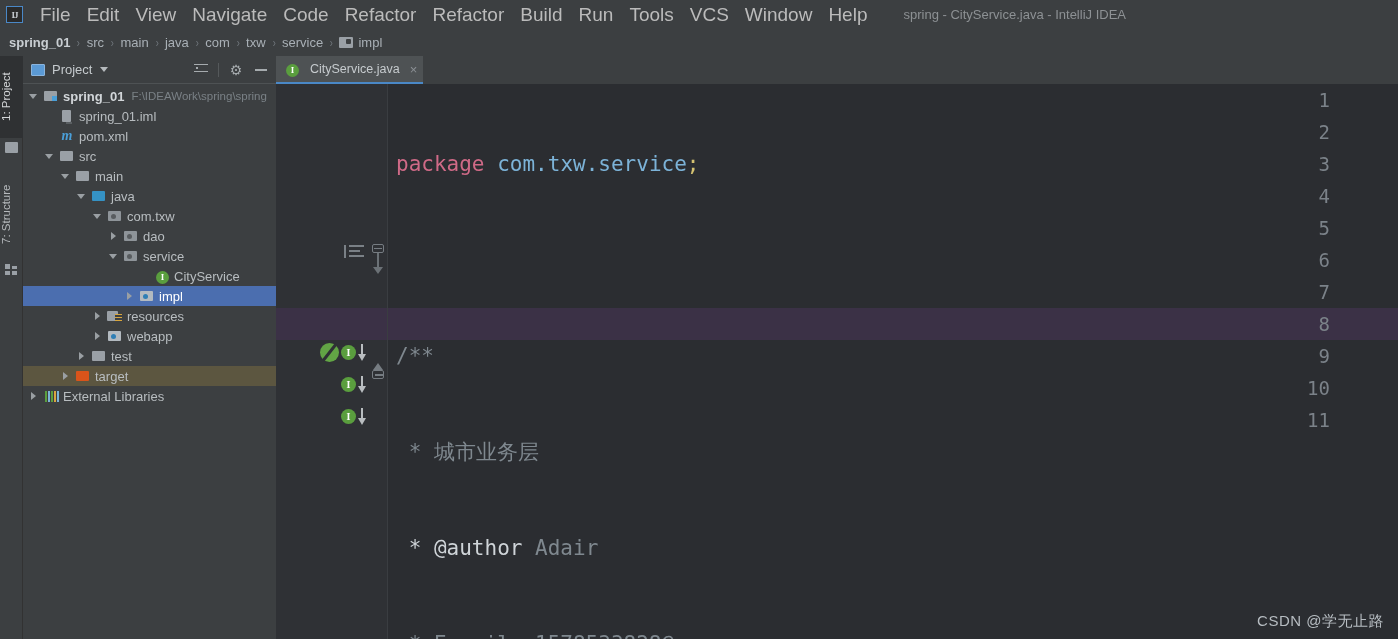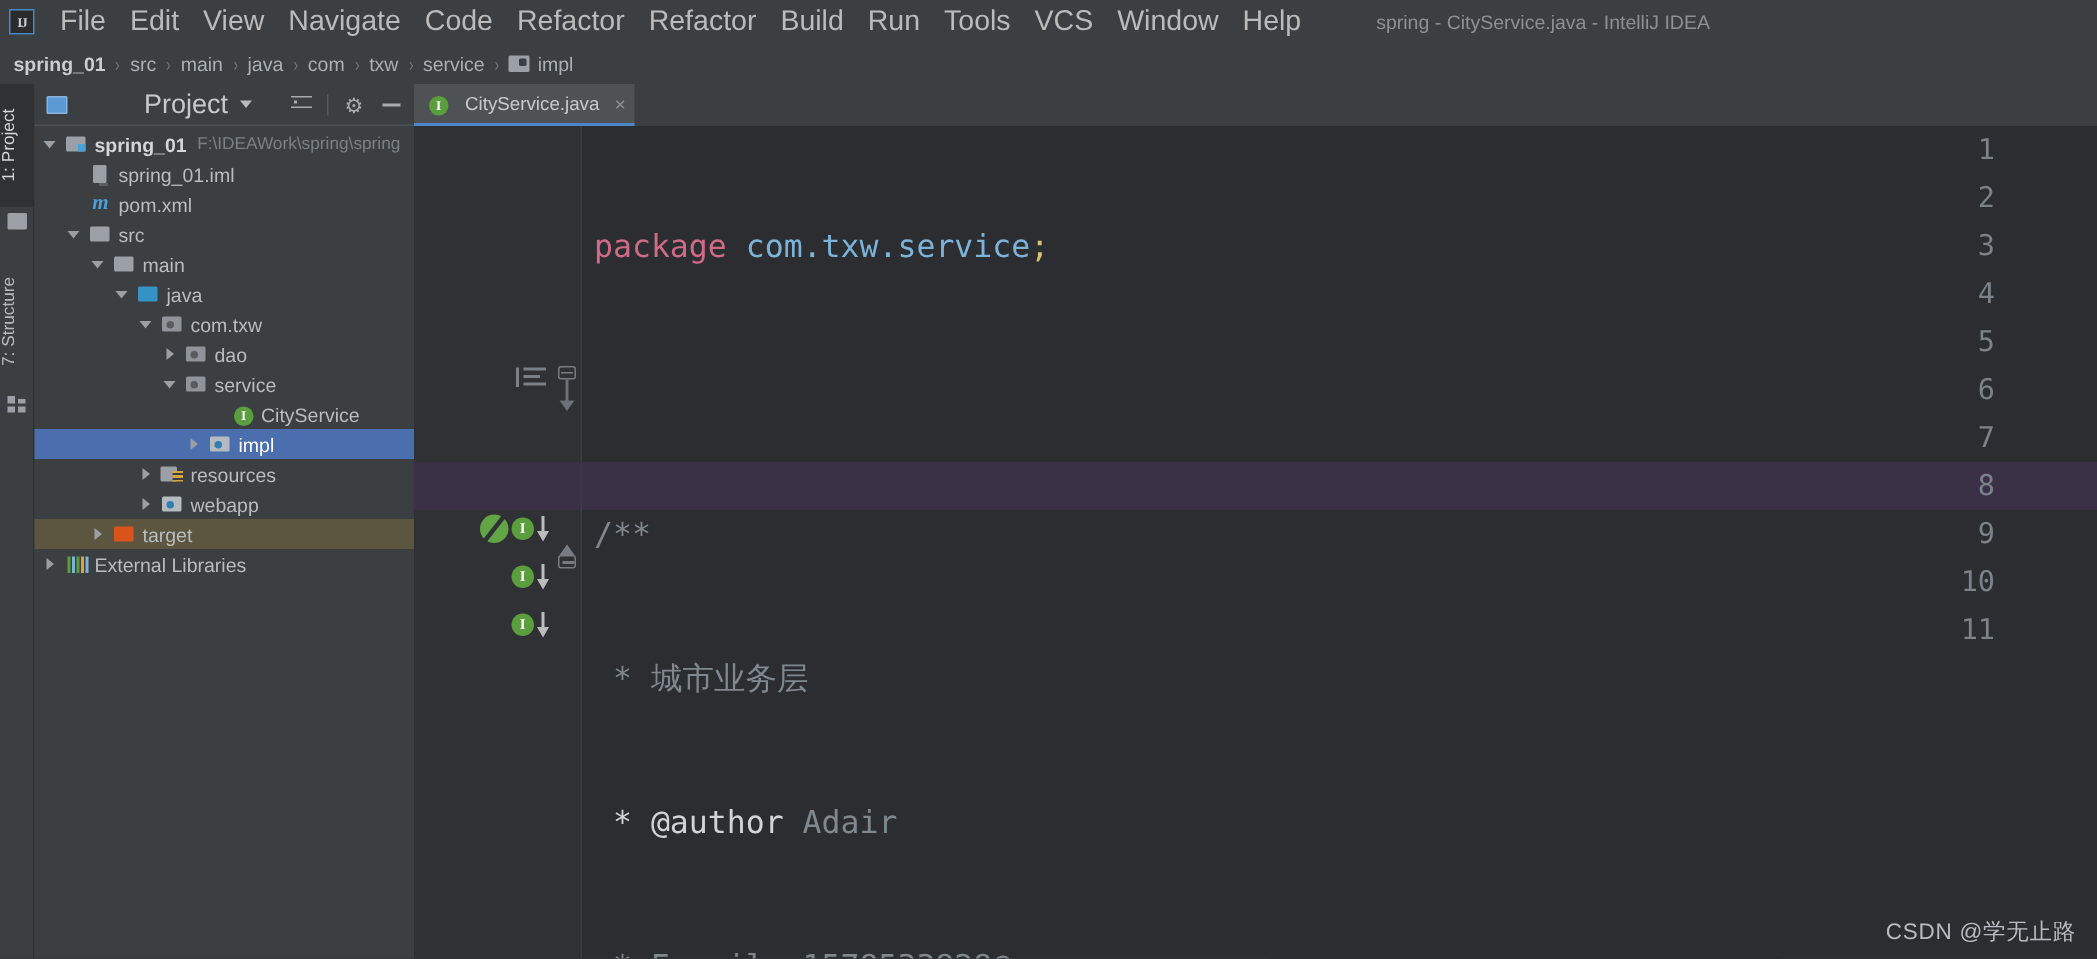--- a/index.html
+++ b/index.html
@@ -21,21 +21,21 @@
     border: 1px solid #4a88c7; background: #2b2b2b;
     display: flex; align-items: center; justify-content: center;
     font-size: 9px; color: #c8cdd2; font-weight: bold; letter-spacing: -1px;
     font-family: "Liberation Serif", serif;
   }
   .menu-item {
     font-size: 19px; color: #bbbbbb; padding: 2px 8px; cursor: default;
     white-space: nowrap;
   }
   .win-title {
-    font-size: 13px; color: #8d9194; margin-left: 42px; white-space: nowrap;
+    font-size: 13px; color: #8d9194; margin-left: 28px; white-space: nowrap;
   }
 
   
   .breadcrumb {
     position: absolute; left: 0; top: 29px; width: 1398px; height: 27px;
     background: #3c3f41; display: flex; align-items: center; padding-left: 9px;
   }
   .crumb { font-size: 13px; color: #a9b0b6; white-space: nowrap; }
   .crumb.root { font-weight: bold; color: #c9ced2; }
   .crumb-sep {
@@ -83,21 +83,21 @@
     background: #3c3f41;
   }
   .proj-header {
     height: 28px; background: #3c3f41; display: flex; align-items: center;
     padding: 0 4px 0 8px; border-bottom: 1px solid #4e5254;
   }
   .proj-header-ico {
     width: 14px; height: 12px; border: 1.5px solid #8ab4dd; background: #5b9ad5;
     border-radius: 1px; margin-right: 7px;
   }
-  .proj-header-label { font-size: 18px; color: #c5cacd; margin-left: 44px; }
+  .proj-header-label { font-size: 13px; color: #c5cacd; }
   .caret-dn {
     width: 0; height: 0; border-left: 4px solid transparent;
     border-right: 4px solid transparent; border-top: 5px solid #b5babd;
     margin-left: 8px;
   }
   .proj-tools { margin-left: auto; display: flex; align-items: center; gap: 3px; }
   .tool-ico { width: 22px; height: 22px; position: relative; cursor: default; }
   .collapse-ico i {
     position: absolute; left: 4px; background: #a6abae; display: block;
   }
@@ -503,20 +503,26 @@
           <span class="arrow closed" style="margin-right: 4px;"></span>
           <span class="ico ico-resources"></span>
           <span class="row-label">resources</span>
         </div>
         <div class="row">
           <span style="width: 70px; flex: 0 0 auto;"></span>
           <span class="arrow closed" style="margin-right: 4px;"></span>
           <span class="ico ico-bluepkg"></span>
           <span class="row-label">webapp</span>
         </div>
+        <div class="row">
+          <span style="width: 54px; flex: 0 0 auto;"></span>
+          <span class="arrow closed" style="margin-right: 4px;"></span>
+          <span class="ico ico-folder"></span>
+          <span class="row-label">test</span>
+        </div>
         <div class="row target-hl">
           <span style="width: 38px; flex: 0 0 auto;"></span>
           <span class="arrow closed" style="margin-right: 4px;"></span>
           <span class="ico ico-targetfolder"></span>
           <span class="row-label">target</span>
         </div>
         <div class="row">
           <span style="width: 6px; flex: 0 0 auto;"></span>
           <span class="arrow closed" style="margin-right: 4px;"></span>
           <span class="ico ico-extlib">

